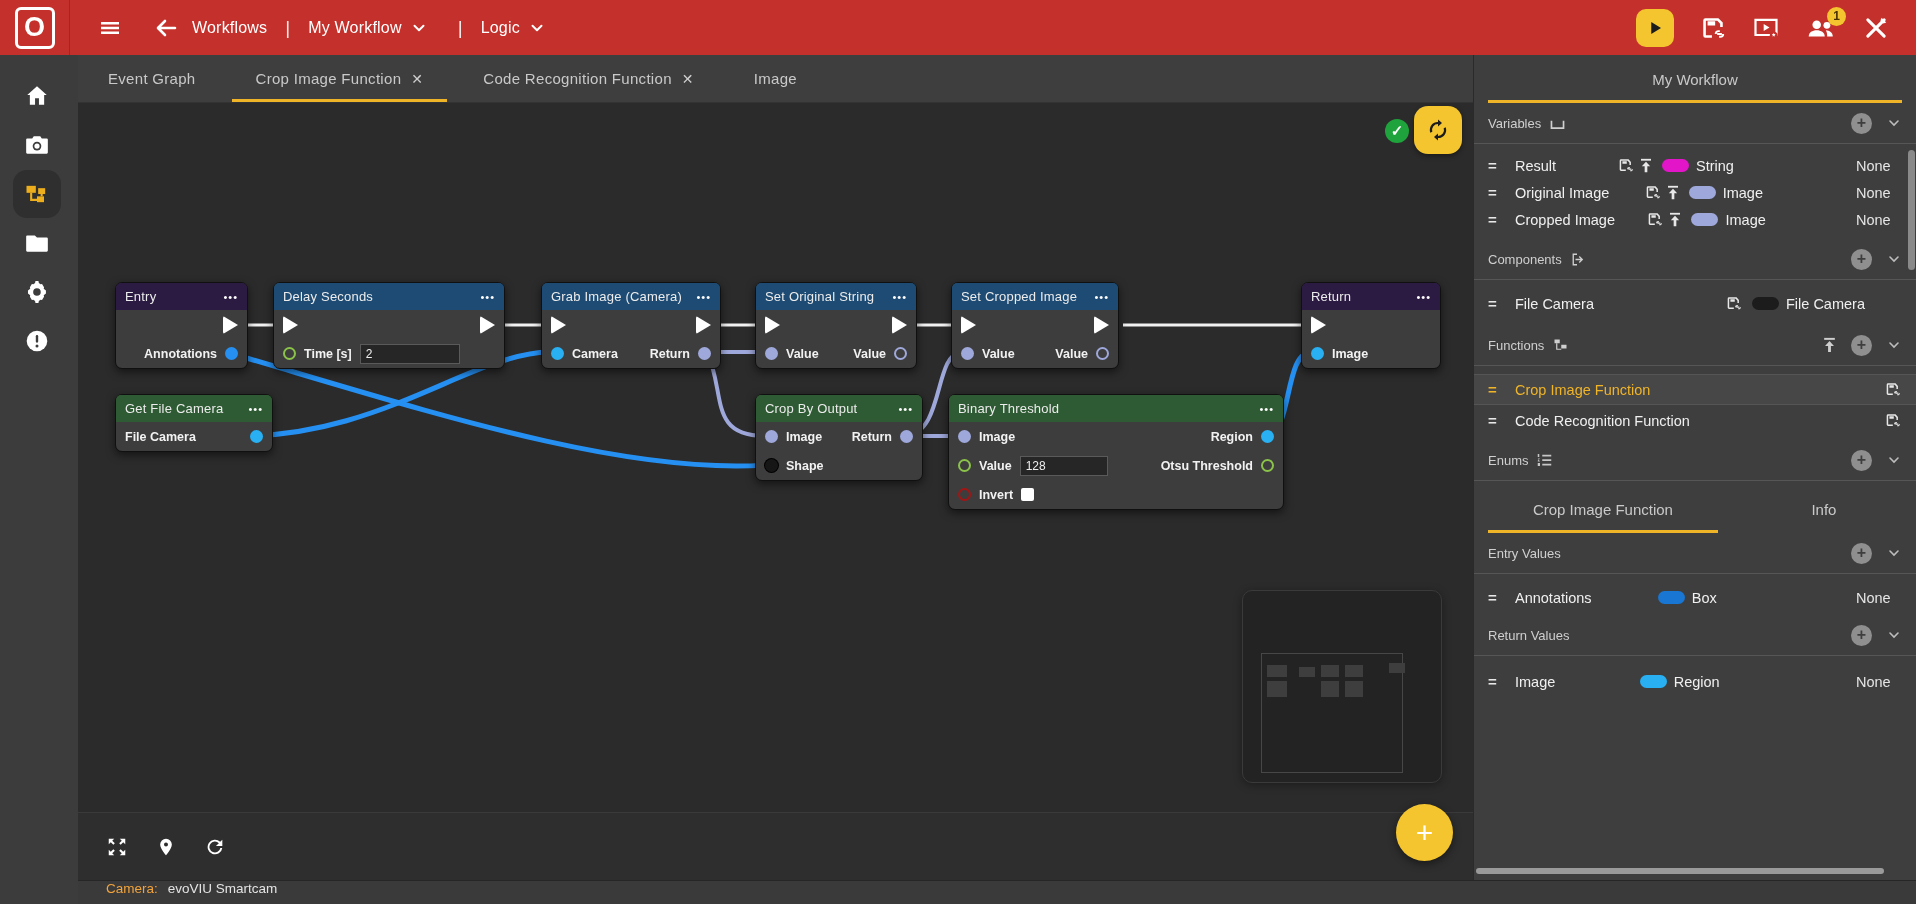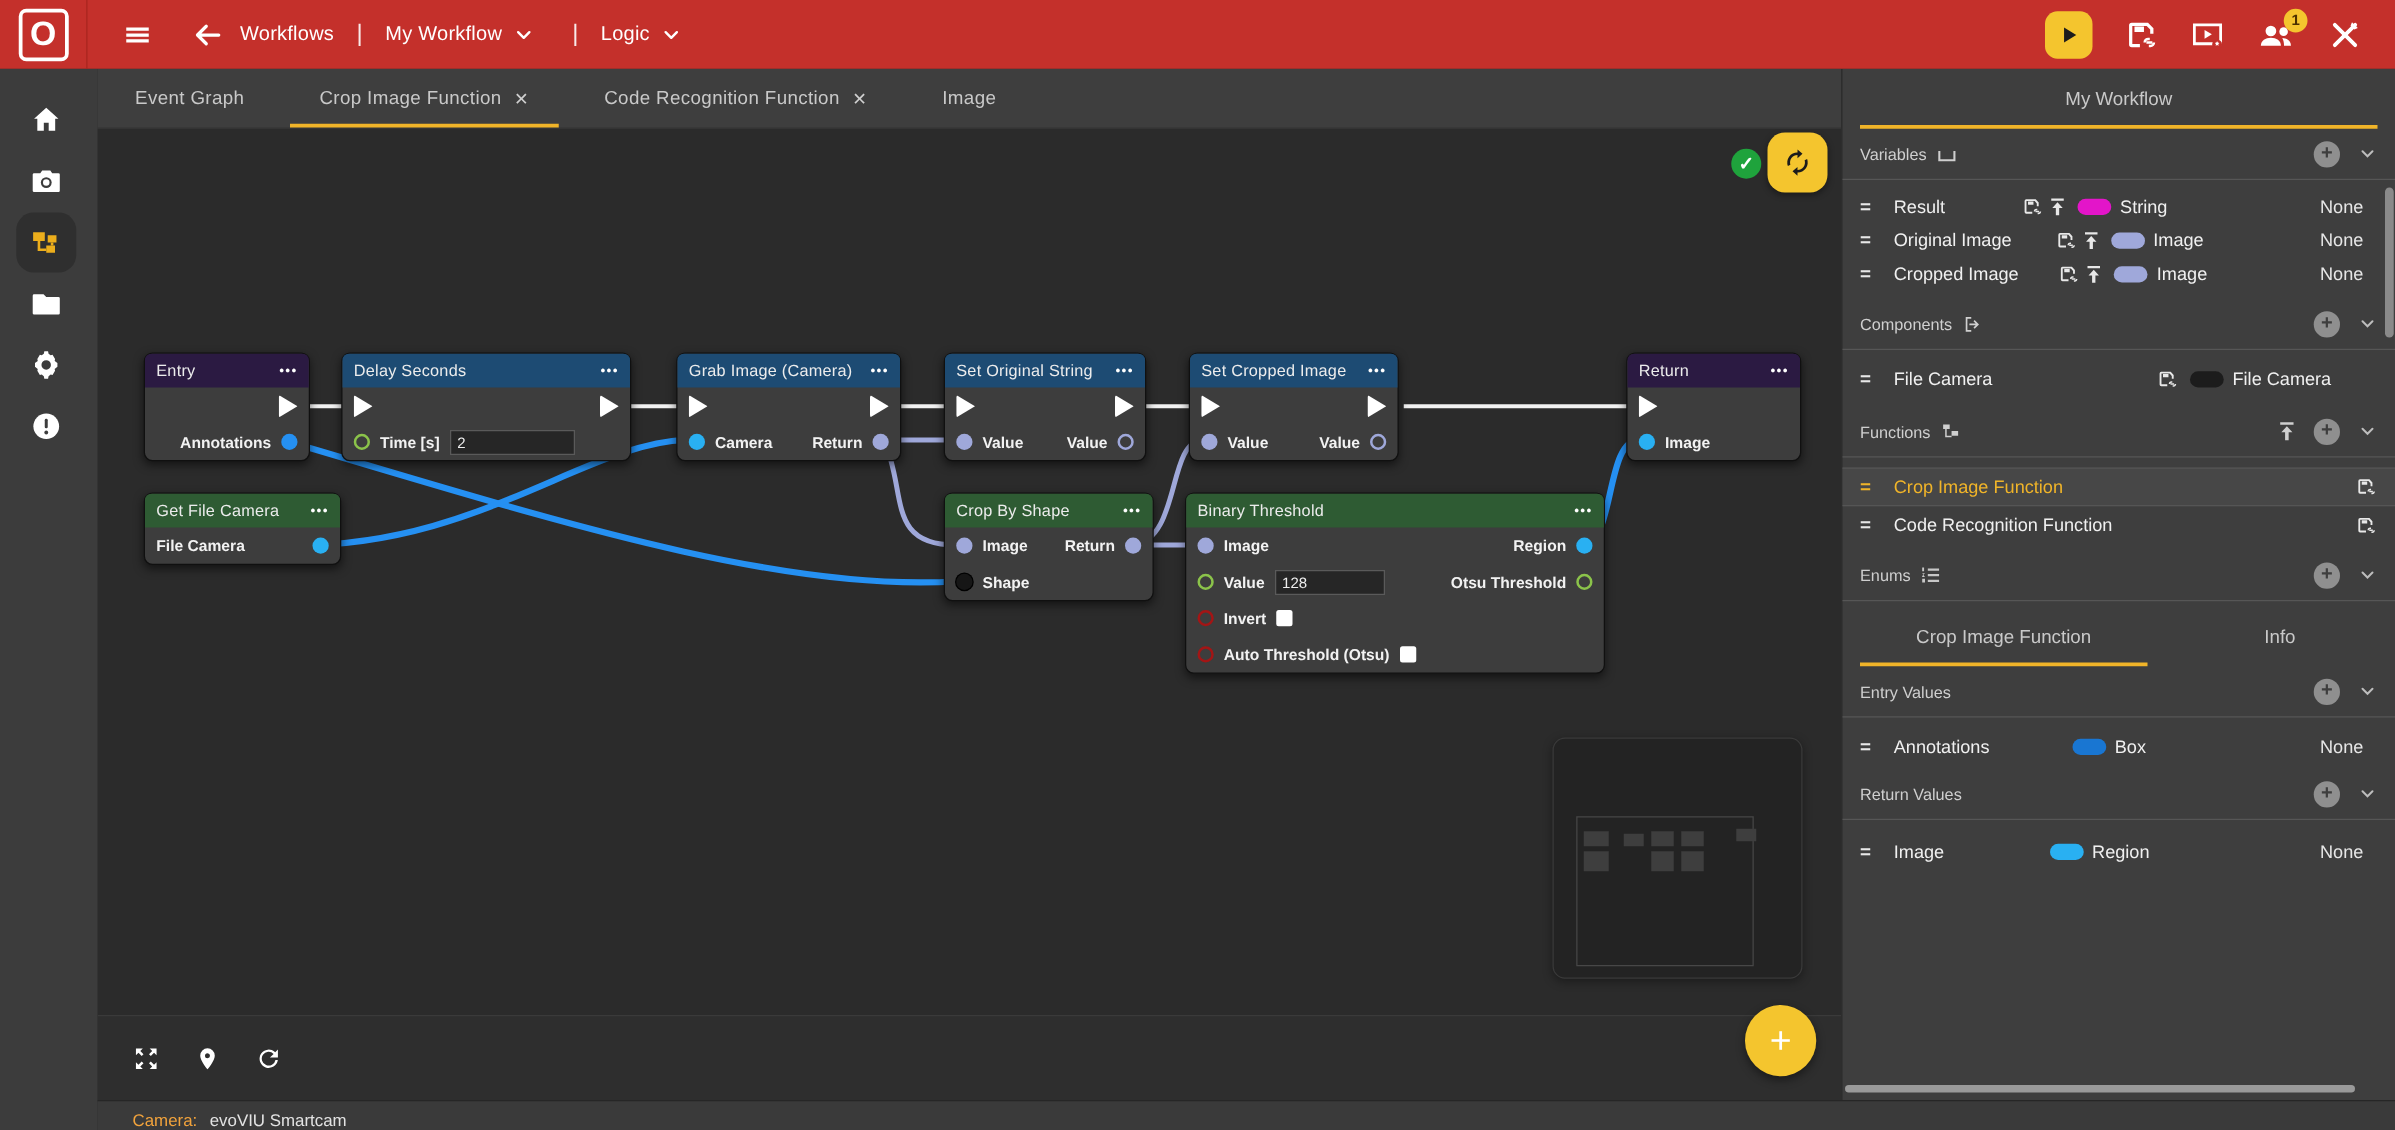--- a/index.html
+++ b/index.html
@@ -93,21 +93,21 @@
   .rowicons { display:flex; align-items:center; gap:4px; }
   .fnrow { height:31px; display:flex; align-items:center; padding:0 14px; gap:9px; color:#f0f0f0; font-size:14.5px; }
   .fnrow.active { background:#474747; border-top:1px solid #555; border-bottom:1px solid #555; }
   .fnrow.active .handle, .fnrow.active .name { color:#f0b429; }
   .fnrow .ficon { margin-left:auto; display:flex; }
   #rp-subtabs { height:48px; display:flex; margin-top:4px; }
   #vscroll { position:absolute; right:1px; top:95px; width:7px; height:120px; background:#8a8a8a; border-radius:4px; }
   #hscroll { position:absolute; left:2px; bottom:6px; width:408px; height:6px; background:#9a9a9a; border-radius:3px; }
 
   
-  #statusbar { left:78px; top:880px; width:1838px; height:24px; background:#3a3a3a; border-top:1px solid #262626; display:flex; align-items:flex-end; padding-left:28px; gap:10px; font-size:13.5px; z-index:25; }
+  #statusbar { left:78px; top:880px; width:1838px; height:24px; background:#3a3a3a; border-top:1px solid #262626; display:flex; align-items:flex-start; padding-left:28px; gap:10px; font-size:13.5px; z-index:25; }
   #statusbar .k { color:#f2a33c; }
   #statusbar .v { color:#e3e3e3; }
 
   svg { display:block; }
 </style>
 </head>
 <body>
 
 <div id="app">
 
@@ -368,21 +368,21 @@
         </div>
       <div class="nrow">
           <span>File Camera</span>
           <span class="grow"></span>
           <span class="pin cyan"></span>
         </div>
     </div>
 
     <div class="node" style="left:677px; top:291px; width:168px;">
       <div class="node-hdr hdr-green">
-          <span>Crop By Shape</span>
+          <span>Crop By Output</span>
           <span class="node-menu">•••</span>
         </div>
       <div class="nrow">
           <span class="pin peri"></span>
           <span>Image</span>
           <span class="grow"></span>
           <span>Return</span>
           <span class="pin peri"></span>
         </div>
       <div class="nrow">
@@ -407,25 +407,20 @@
           <span class="pin h-green"></span>
           <span>Value</span>
           <input class="node-input" style="width: 88px;" value="128">
           <span class="grow"></span>
           <span>Otsu Threshold</span>
           <span class="pin h-green"></span>
         </div>
       <div class="nrow">
           <span class="pin h-red"></span>
           <span>Invert</span>
-          <span class="cbox"></span>
-        </div>
-      <div class="nrow">
-          <span class="pin h-red"></span>
-          <span>Auto Threshold (Otsu)</span>
           <span class="cbox"></span>
         </div>
     </div>
 
     <div id="check-badge" class="abs">✓</div>
     <div id="sync-btn" class="abs">
       <svg width="24" height="24" viewBox="0 0 24 24">
           <path fill="#1c1c1c" d="M12 4V1.5L16 5l-4 3.5V6a6 6 0 0 0-5.7 7.8l-2 1A8 8 0 0 1 12 4zM12 20v2.5L8 19l4-3.5V18a6 6 0 0 0 5.7-7.8l2-1A8 8 0 0 1 12 20z"></path>
         </svg>
     </div>

